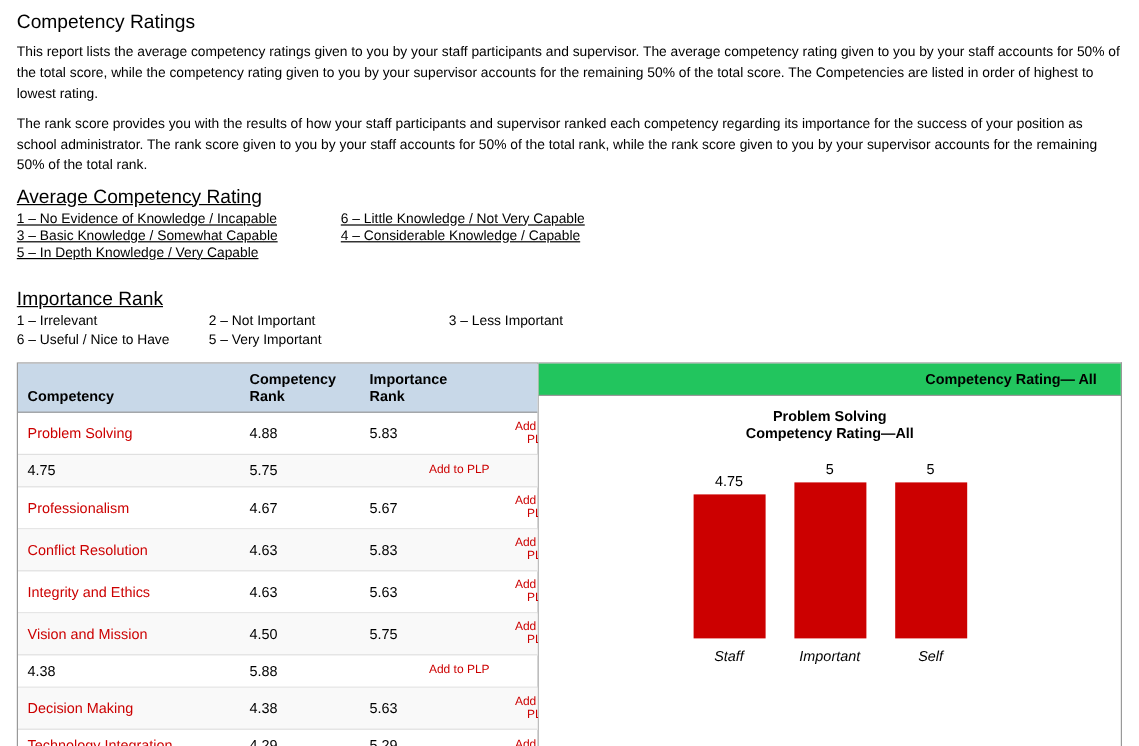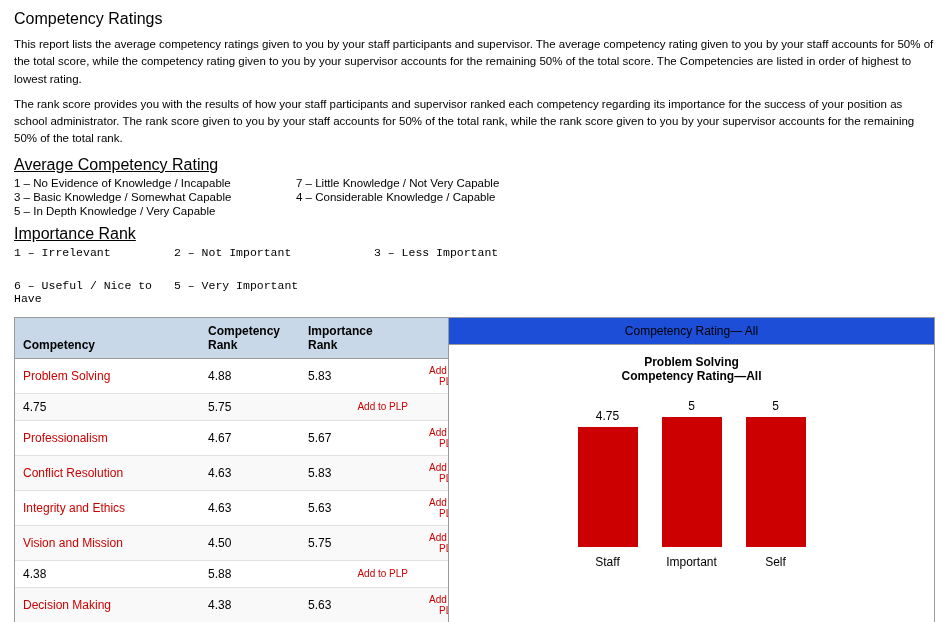--- a/index.html
+++ b/index.html
@@ -27,29 +27,29 @@
       margin-bottom: 6px;
     }
     .legend-title {
       text-decoration: underline;
       font-size: 16px;
       margin-bottom: 3px;
     }
     .legend-grid {
       display: grid;
       grid-template-columns: 270px auto;
-      gap: 2px 12px;
+      gap: 2px 0;
       font-size: 11.5px;
+      text-decoration: underline;
     }
     .legend-grid-3col {
       display: grid;
       grid-template-columns: 160px 200px auto;
-      gap: 20px 0;
+      gap: 4px 0;
       font-size: 11.5px;
-      font-family: Liberation Mono, monospace;
     }
     .main-table-area {
       display: flex;
       margin-top: 12px;
       gap: 0;
     }
     .left-panel {
       flex: 0 0 435px;
       border: 1px solid #999;
       overflow: hidden;
@@ -68,24 +68,24 @@
       display: grid;
       grid-template-columns: 185px 100px 100px 50px;
       background: #c8d8e8;
       padding: 6px 8px;
       font-weight: bold;
       font-size: 12px;
       border-bottom: 1px solid #999;
       align-items: end;
     }
     .right-panel-header {
-      background: #1d4ed8;
+      background: #22c55e;
       width: 100%;
-      text-align: center;
-      font-weight: normal;
+      text-align: right;
+      font-weight: bold;
       font-size: 12px;
       padding: 6px;
       border-bottom: 1px solid #999;
       margin: -10px -20px 10px -20px;
       padding-left: 20px;
       padding-right: 20px;
       width: calc(100% + 40px);
     }
     .table-body {
       overflow-y: auto;
@@ -135,20 +135,21 @@
       font-size: 12px;
       font-weight: normal;
     }
     .bar {
       background: #cc0000;
       width: 60px;
     }
     .bar-label {
       font-size: 12px;
       margin-top: 4px;
+      font-style: italic;
     }
     .chart-container {
       display: flex;
       flex-direction: column;
       align-items: center;
     }
   </style>
 </head>
 <body>
 
@@ -156,29 +157,29 @@
 
   <h1 class="page-title">Competency Ratings</h1>
 
   <p class="description">This report lists the average competency ratings given to you by your staff participants and supervisor. The average competency rating given to you by your staff accounts for 50% of the total score, while the competency rating given to you by your supervisor accounts for the remaining 50% of the total score. The Competencies are listed in order of highest to lowest rating.</p>
   <p class="description">The rank score provides you with the results of how your staff participants and supervisor ranked each competency regarding its importance for the success of your position as school administrator. The rank score given to you by your staff accounts for 50% of the total rank, while the rank score given to you by your supervisor accounts for the remaining 50% of the total rank.</p>
 
   <div class="legend-section">
     <div class="legend-title">Average Competency Rating</div>
     <div class="legend-grid">
       <span>1 – No Evidence of Knowledge / Incapable</span>
-      <span>7 – Little Knowledge / Not Very Capable</span>
+      <span>6 – Little Knowledge / Not Very Capable</span>
       <span>3 – Basic Knowledge / Somewhat Capable</span>
       <span>4 – Considerable Knowledge / Capable</span>
       <span>5 – In Depth Knowledge / Very Capable</span>
       <span></span>
     </div>
   </div>
 
-  <div class="legend-section" style="margin-top:8px;">
+  <div class="legend-section" style="margin-top:24px;">
     <div class="legend-title">Importance Rank</div>
     <div class="legend-grid-3col">
       <span>1 – Irrelevant</span>
       <span>2 – Not Important</span>
       <span>3 – Less Important</span>
       <span>6 – Useful / Nice to Have</span>
       <span>5 – Very Important</span>
     </div>
   </div>
 

